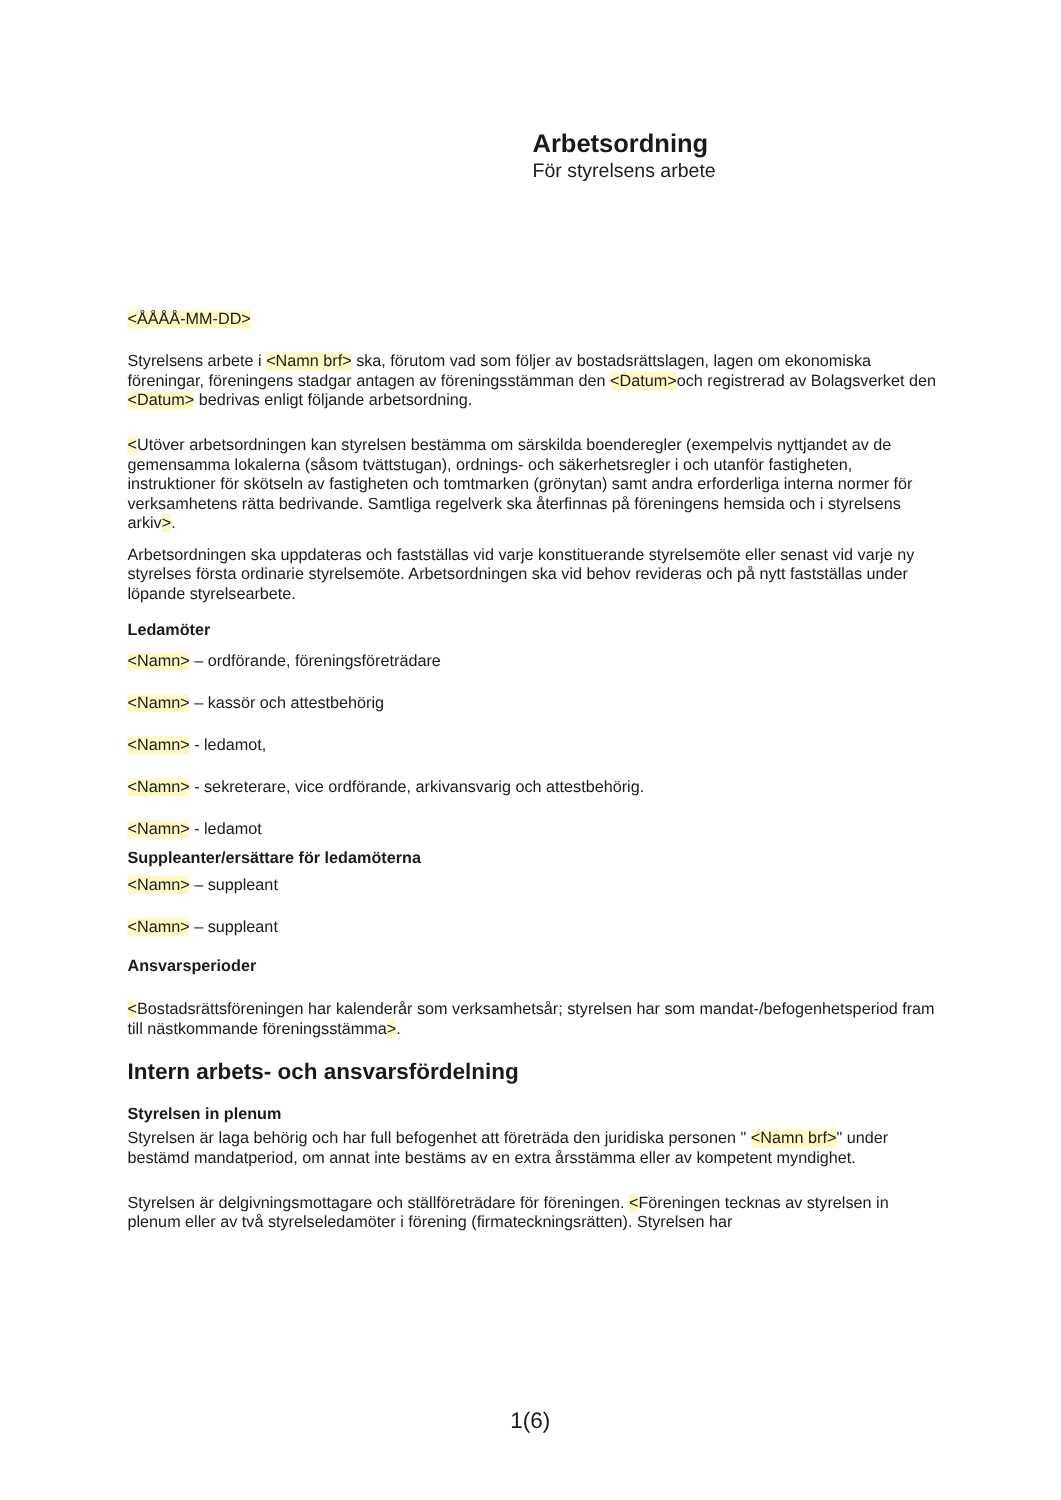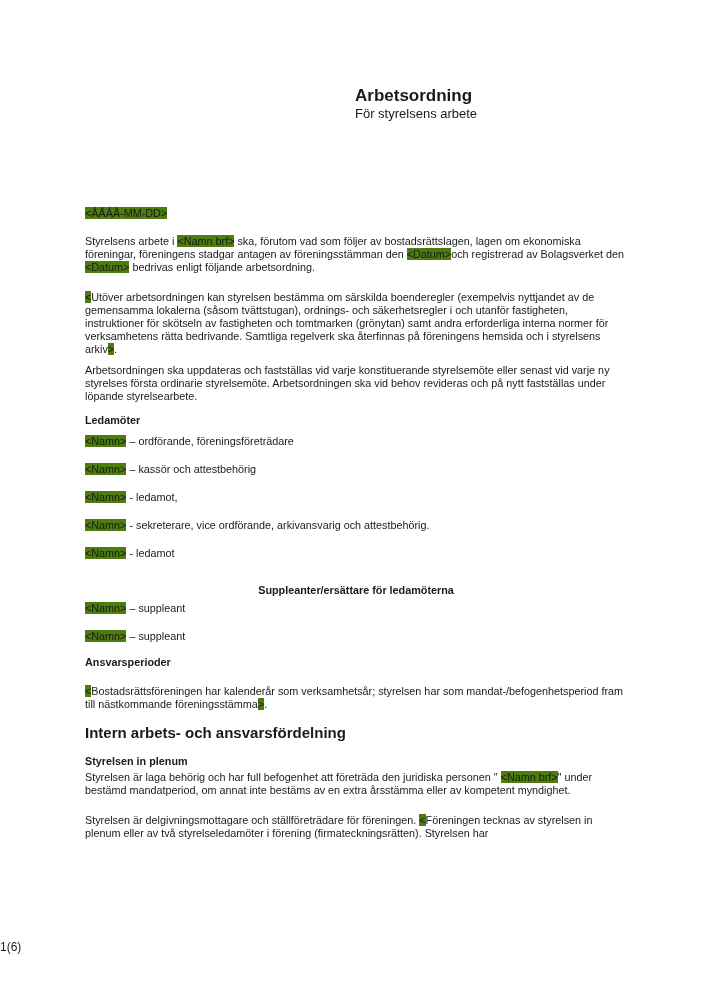--- a/index.html
+++ b/index.html
@@ -15,44 +15,44 @@
     box-sizing:border-box;
     padding:86px 80px 0 85px;
     position:relative;
     background:#ffffff;
   }
   .doc-title   { margin:0 0 0 270px; font-size:17px; font-weight:bold; line-height:20px; }
   .doc-subtitle{ margin:0 0 0 270px; font-size:13px; line-height:16px; }
   .body-text   { font-size:10.8px; line-height:13px; margin:0; }
   .h2          { font-size:15px; font-weight:bold; line-height:18px; margin:0; }
   .h3          { font-size:10.8px; font-weight:bold; line-height:13px; margin:0; }
-  .hl          { background:#4d7c0f; }
+  .hl          { background:#fef9c3; }
   .h2 .hl      { font-size:12px; }
 
   .mt-date  { margin-top:85px; }
   .mt-p1    { margin-top:15px; }
   .mt-p2    { margin-top:17px; }
   .mt-p3    { margin-top:8px;  }
   .mt-h2a   { margin-top:28px; }
   .mt-led   { margin-top:11px; }
   .mt-m0    { margin-top:8px;  }
   .mt-m     { margin-top:15px; }
-  .mt-sh    { margin-top:24px;text-align:center; }
+  .mt-sh    { margin-top:6px; }
   .mt-d0    { margin-top:5px;  }
   .mt-d1    { margin-top:15px; }
   .mt-ans   { margin-top:13px; }
   .mt-terms { margin-top:16px;  }
   .mt-h2b   { margin-top:13px; }
   .mt-plh   { margin-top:13px; }
   .mt-pp1   { margin-top:3px;  }
   .mt-pp2   { margin-top:17px; }
 
   .footer {
     position:absolute; top:941px; left:0; width:707px;
-    font-size:12px; line-height:13px;
+    text-align:center; font-size:15px; line-height:13px;
   }
 </style>
 </head>
 <body>
 
 <div class="page">
 
   <div class="doc-title">Arbetsordning</div>
   <div class="doc-subtitle">För styrelsens arbete</div>
 

